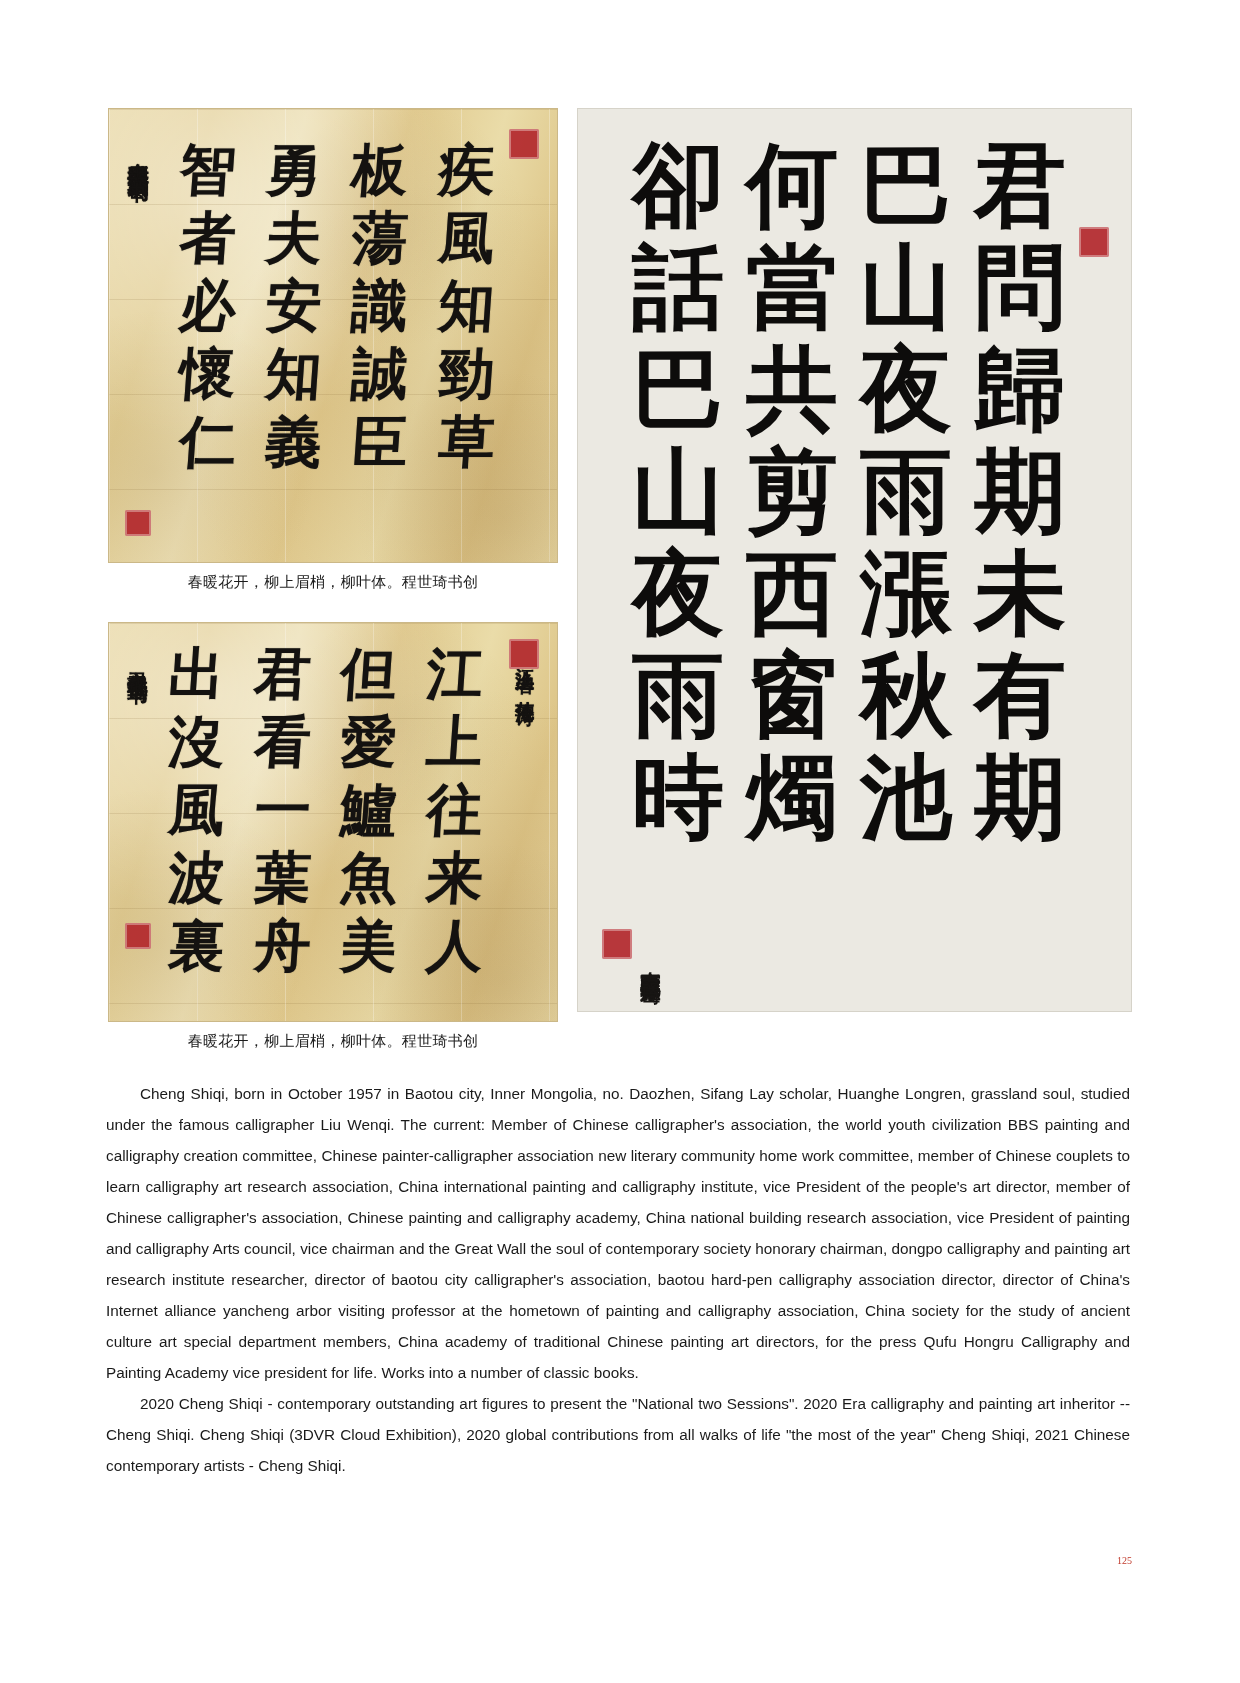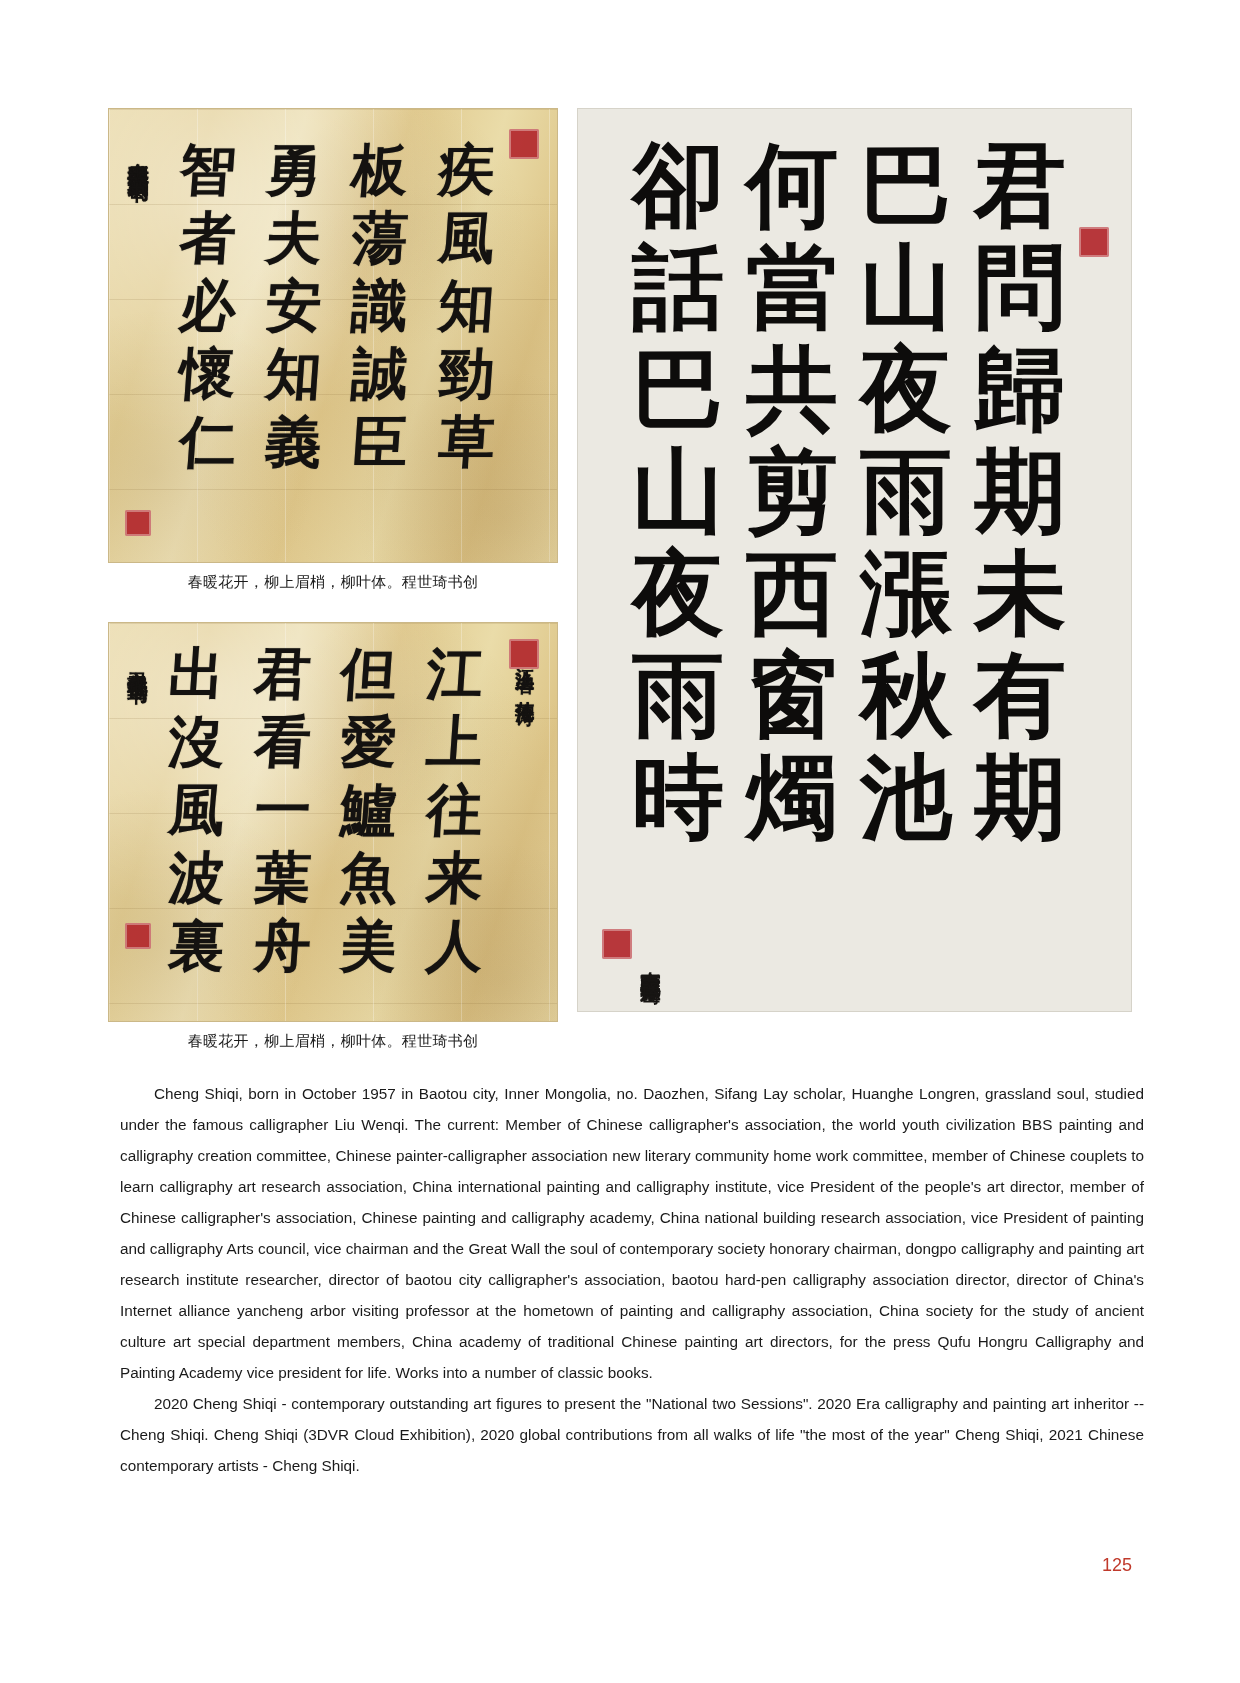--- a/index.html
+++ b/index.html
@@ -156,43 +156,43 @@
     width: 555px;
     text-align: center;
     font-family: "DejaVu Sans", sans-serif;
     font-size: 15px;
     color: #1c1c1c;
   }
 
   
   .body-text {
     position: absolute;
-    left: 120px;
+    left: 106px;
     top: 1078px;
     width: 1024px;
     font-size: 15.3px;
     line-height: 31px;
     color: #1a1a1a;
     text-align: justify;
   }
   .body-text p {
     margin: 0;
     text-indent: 34px;
     text-align: justify;
     text-justify: inter-word;
   }
   .body-text p + p { margin-top: 0; }
 
   .page-number {
     position: absolute;
     right: 108px;
     top: 1555px;
-    font-size: 18px;
+    font-size: 10px;
     color: #c0392b;
-    font-family: Liberation Sans, sans-serif;
+    font-family: Liberation Serif, serif;
   }
 </style>
 </head>
 <body>
 
 <div class="page">
 
   <div class="figures">
 
     <div class="col-left">

